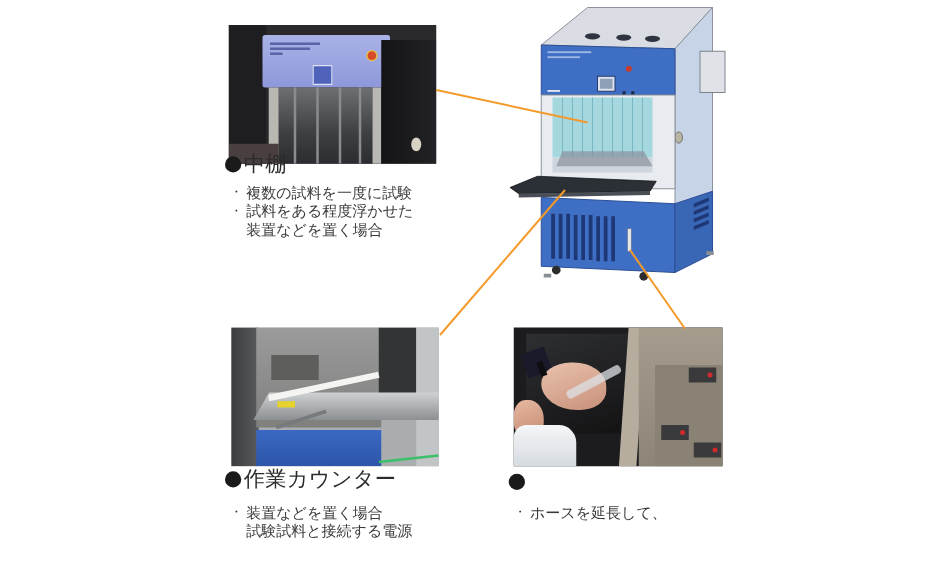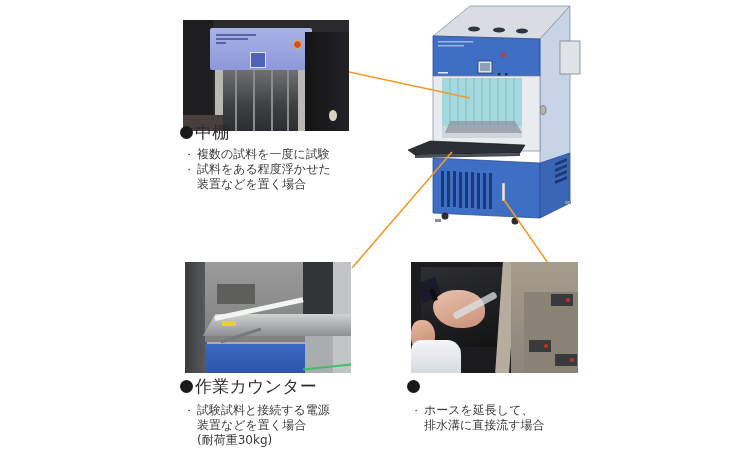--- a/index.html
+++ b/index.html
@@ -285,32 +285,30 @@
 <ul class="cap-list" style="left:187px; top:147px;">
   <li class="bullet">
     <span>複数の試料を一度に試験</span>
   </li>
   <li class="bullet">
     <span>試料をある程度浮かせた</span>
     <span>装置などを置く場合</span>
   </li>
 </ul>
 
-<div class="cap-title" style="left:180px; top:376px;">
+<div class="cap-title" style="left:180px; top:376px;font-family:Liberation Mono, monospace;">
   <span class="dot"></span><span>作業カウンター</span>
 </div>
 <ul class="cap-list" style="left:187px; top:403px;">
   <li class="bullet">
+    <span>装置などを置く場合</span>
     <span>試験試料と接続する電源</span>
-    <span>装置などを置く場合</span>
-    <span>(耐荷重30kg)</span>
   </li>
 </ul>
 
 <div class="cap-title" style="left:407px; top:376px;">
   <span class="dot"></span>
 </div>
 <ul class="cap-list" style="left:414px; top:403px;">
   <li class="bullet">
     <span>ホースを延長して、</span>
-    <span>排水溝に直接流す場合</span>
   </li>
 </ul>
 
 </body></html>

